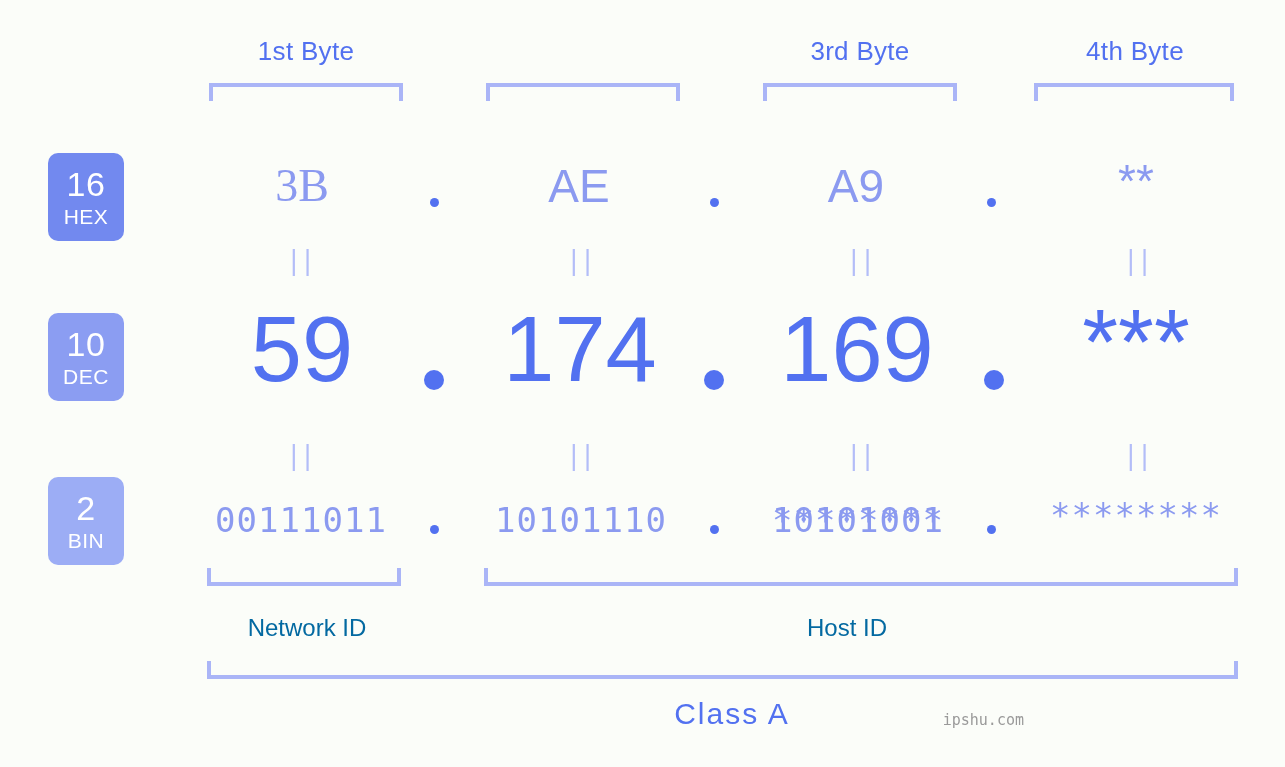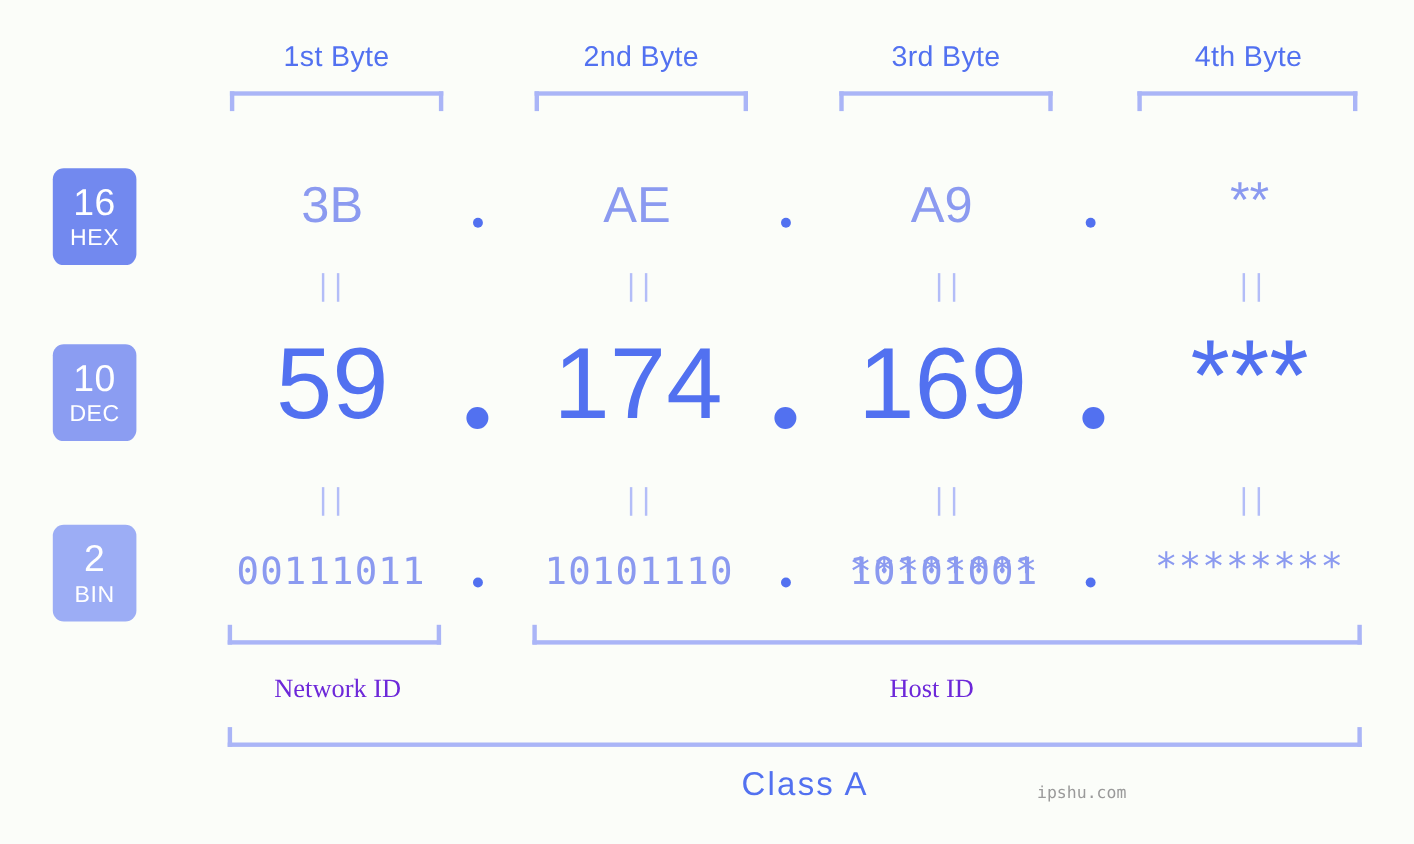--- a/index.html
+++ b/index.html
@@ -118,23 +118,23 @@
     font-size: 26px;
     font-family: "DejaVu Sans Mono", monospace;
     letter-spacing: -2px;
     line-height: 1;
     white-space: nowrap;
   }
 
   
   .id-label {
     position: absolute;
-    color: #6d28d9;
+    color: #0369a1;
     font-size: 24px;
-    font-family: Liberation Serif, serif;
+    font-family: Liberation Sans, sans-serif;
     text-align: center;
     white-space: nowrap;
   }
   .class-label {
     position: absolute;
     color: #5271f0;
     font-size: 30px;
     font-family: Liberation Sans, sans-serif;
     text-align: center;
     white-space: nowrap;
@@ -151,21 +151,20 @@
     font-family: "DejaVu Sans Mono", monospace;
     white-space: nowrap;
   }
 </style>
 </head>
 <body>
 
 <div class="stage">
 
   <div class="byte-label" style="left:207px; top:36px; width:198px;">1st Byte</div>
-  <div class="byte-label" style="left:484px; top:36px; width:198px;">2nd Byte</div>
   <div class="byte-label" style="left:761px; top:36px; width:198px;">3rd Byte</div>
   <div class="byte-label" style="left:1034px; top:36px; width:202px;">4th Byte</div>
 
   <div class="bracket bracket-down" style="left:209px; top:83px; width:194px;"></div>
   <div class="bracket bracket-down" style="left:486px; top:83px; width:194px;"></div>
   <div class="bracket bracket-down" style="left:763px; top:83px; width:194px;"></div>
   <div class="bracket bracket-down" style="left:1034px; top:83px; width:200px;"></div>
 
   <div class="badge" id="badge-hex" style="background: rgb(114, 137, 239);">
     <span class="num">16</span>
@@ -174,21 +173,21 @@
   <div class="badge" id="badge-dec" style="background: rgb(139, 157, 242);">
     <span class="num">10</span>
     <span class="nm">DEC</span>
   </div>
   <div class="badge" id="badge-bin" style="background: rgb(156, 173, 245);">
     <span class="num">2</span>
     <span class="nm">BIN</span>
   </div>
 
   <div class="row-hex">
-    <div class="val" style="left:207px; top:163px; width:190px;">3B</div>
+    <div class="val" style="left:207px; top:163px; width:190px;font-family:Liberation Serif, serif;">3B</div>
     <div class="dot dot-sm" style="left:430px; top:198px;"></div>
     <div class="val" style="left:484px; top:163px; width:190px;">AE</div>
     <div class="dot dot-sm" style="left:710px; top:198px;"></div>
     <div class="val" style="left:761px; top:163px; width:190px;">A9</div>
     <div class="dot dot-sm" style="left:987px; top:198px;"></div>
     <div class="val" style="left:1036px; top:158px; width:200px;">**</div>
   </div>
 
   <div class="eqmark" style="left:286px; top:247px;">||</div>
   <div class="eqmark" style="left:566px; top:247px;">||</div>

